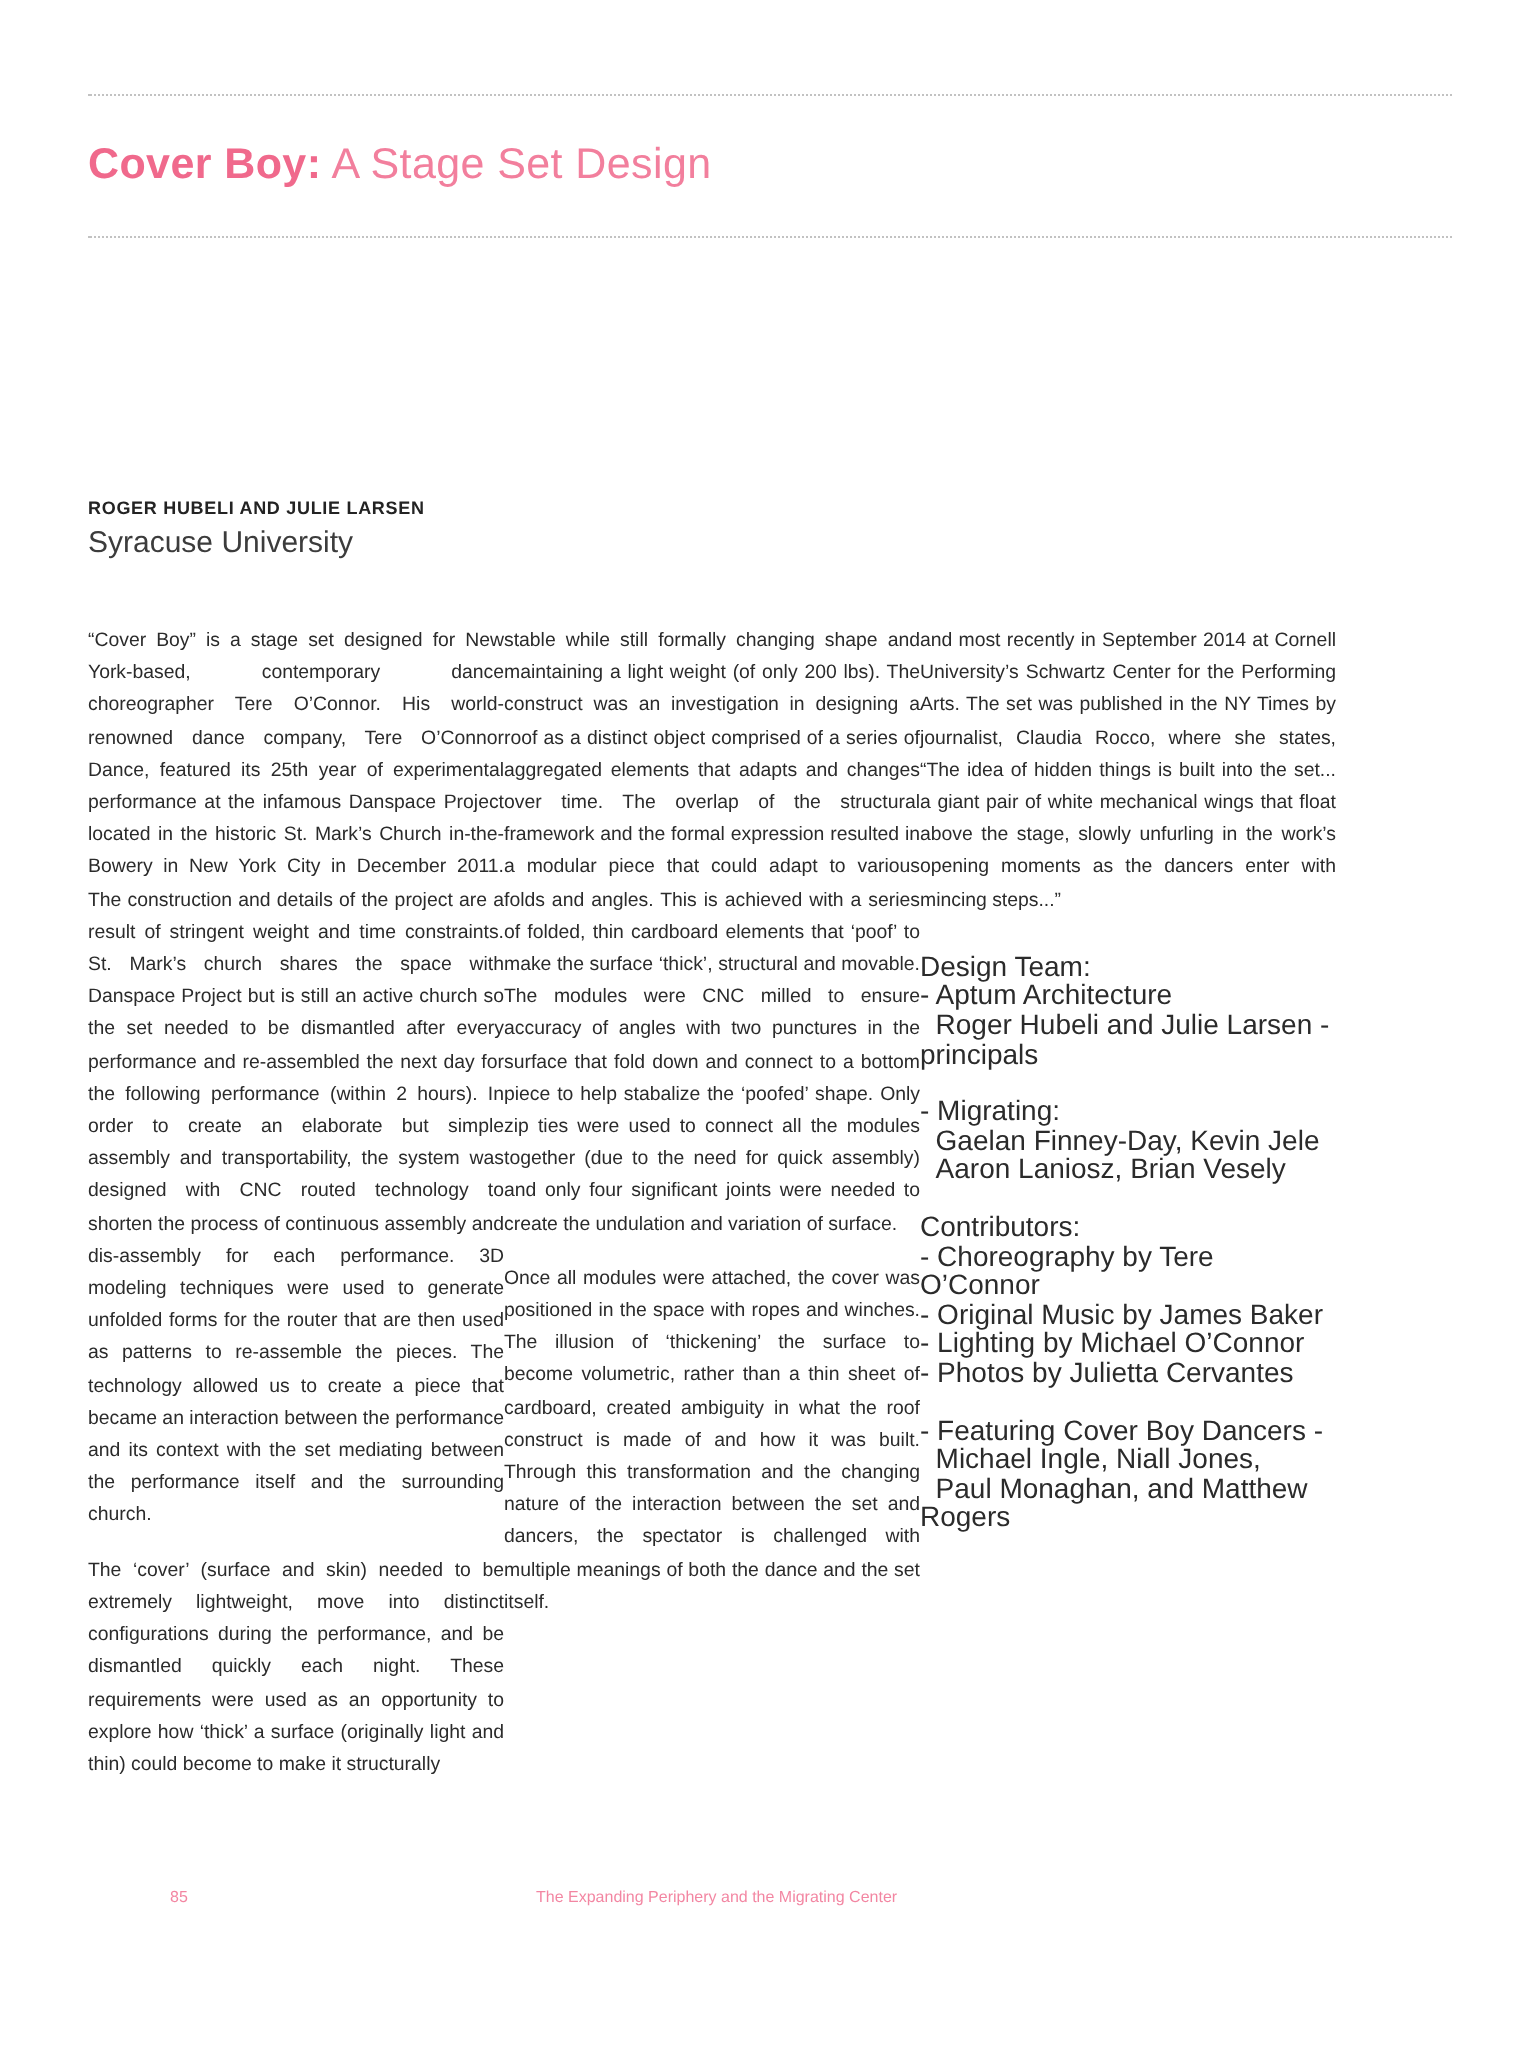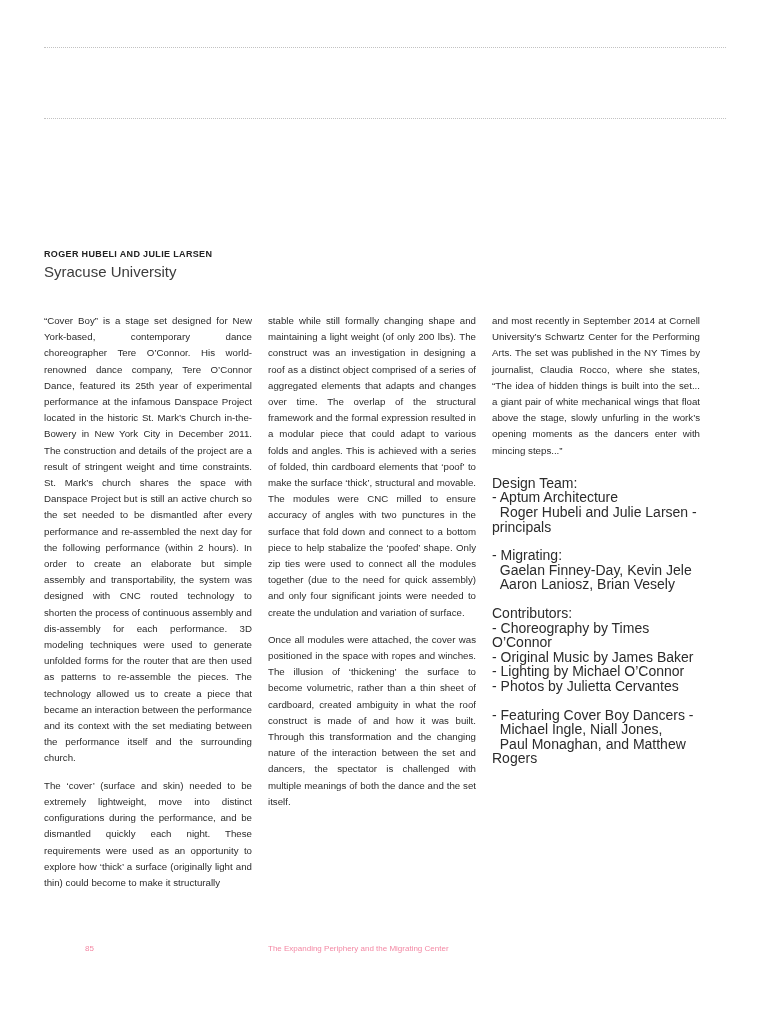--- a/index.html
+++ b/index.html
@@ -44,21 +44,20 @@
     color: #232323;
   }
   .affiliation { font-size: 15px; margin-top: 4px; color: #3c3c3c; }
 
   .columns {
     position: absolute;
     left: 44px;
     top: 313px;
     width: 656px;
     display: flex;
-    gap: 16px;
   }
   .col {
     width: 208px;
     font-size: 9.7px;
     line-height: 16.2px;
     text-align: justify;
     color: var(--body-text, #2b2b2b);
   }
   .col p { margin: 0 0 11px 0; }
 
@@ -89,20 +88,21 @@
     opacity: 0.8;
   }
 </style>
 </head>
 <body>
 
 <div class="page">
 
   <div class="rule rule-top"></div>
 
+  <h1 class="title"><span class="t-bold">Cover Boy:</span><span class="t-light">A Stage Set Design</span></h1>
 
   <div class="rule rule-bottom"></div>
 
   <div class="authors">
     <div class="author-names">ROGER HUBELI AND JULIE LARSEN</div>
     <div class="affiliation">Syracuse University</div>
   </div>
 
   <div class="columns">
 
@@ -125,21 +125,21 @@
           <div class="credit-line">- Aptum Architecture</div>
           <div class="credit-line">  Roger Hubeli and Julie Larsen - principals</div>
         </div>
         <div class="credit-group">
           <div class="credit-line">- Migrating:</div>
           <div class="credit-line">  Gaelan Finney-Day, Kevin Jele</div>
           <div class="credit-line">  Aaron Laniosz, Brian Vesely</div>
         </div>
         <div class="credit-group">
           <div class="credit-line">Contributors:</div>
-          <div class="credit-line">- Choreography by Times O’Connor</div>
+          <div class="credit-line">- Choreography by Tere O’Connor</div>
           <div class="credit-line">- Original Music by James Baker</div>
           <div class="credit-line">- Lighting by Michael O’Connor</div>
           <div class="credit-line">- Photos by Julietta Cervantes</div>
         </div>
         <div class="credit-group">
           <div class="credit-line">- Featuring Cover Boy Dancers -</div>
           <div class="credit-line">  Michael Ingle, Niall Jones,</div>
           <div class="credit-line">  Paul Monaghan, and Matthew Rogers</div>
         </div>
       </div>

